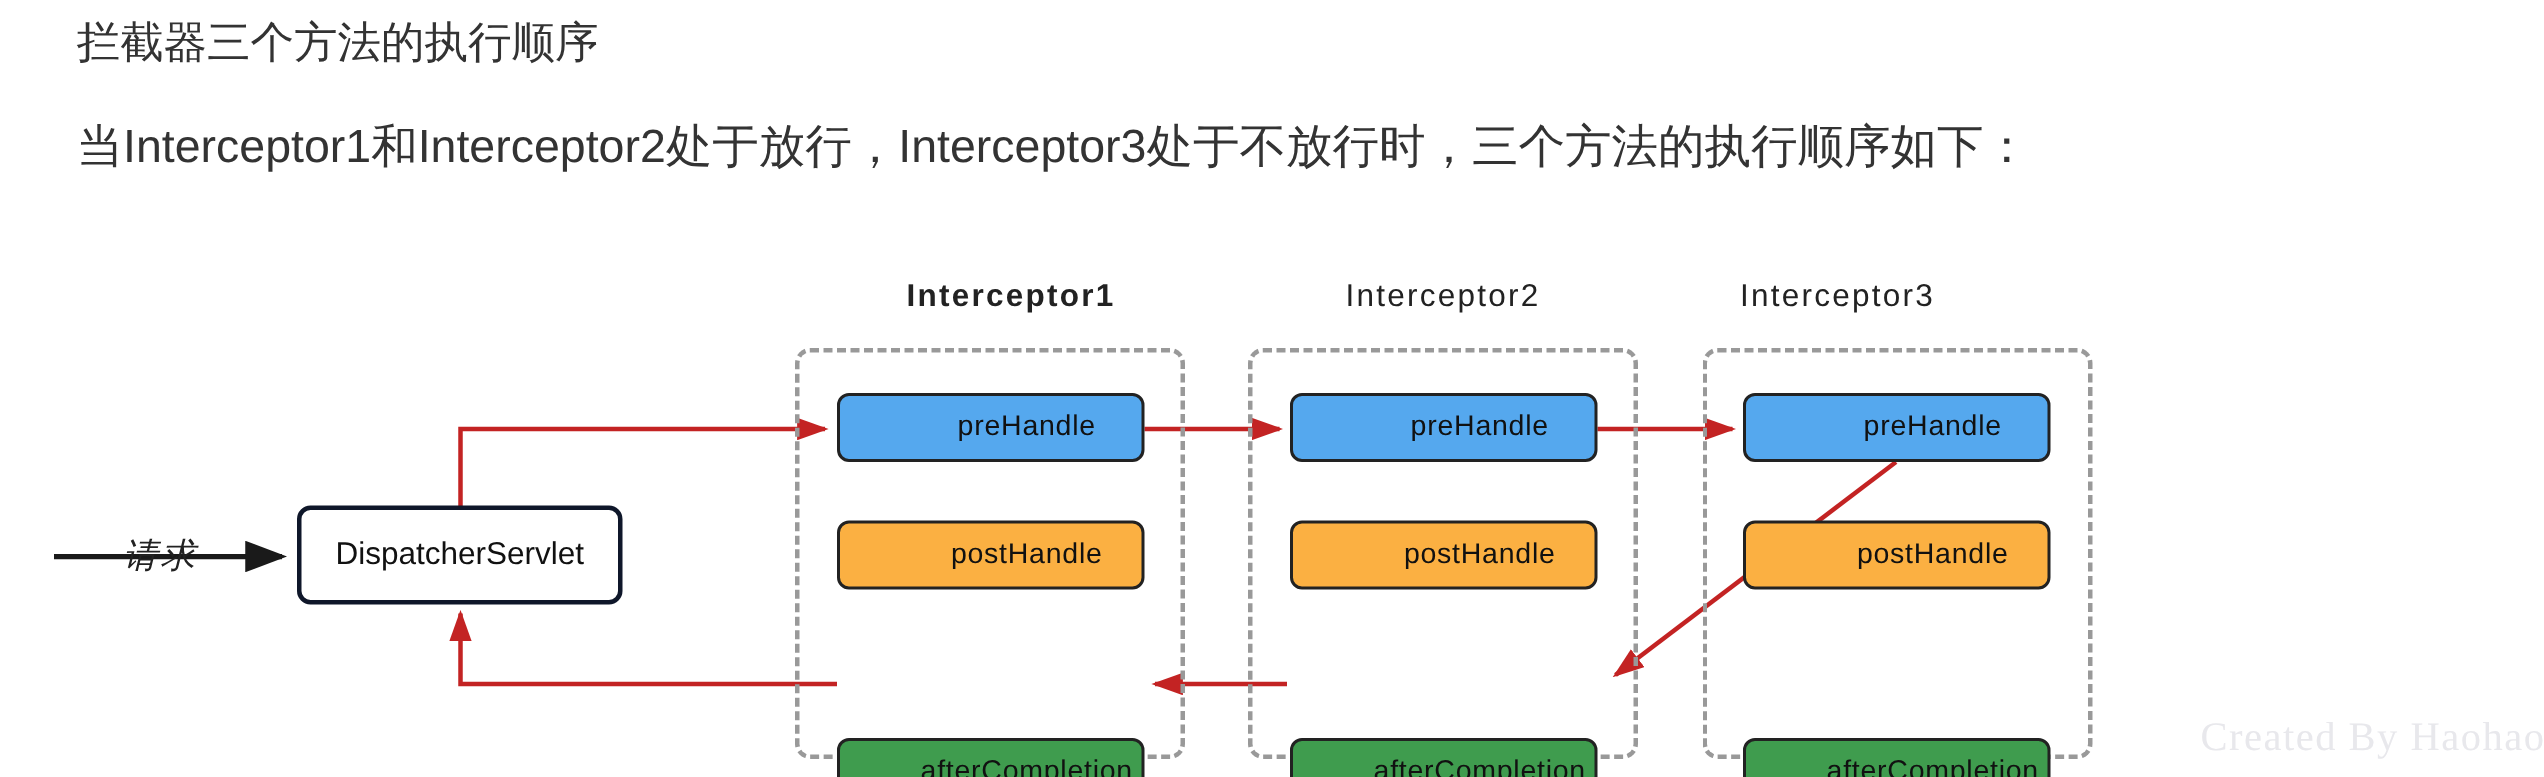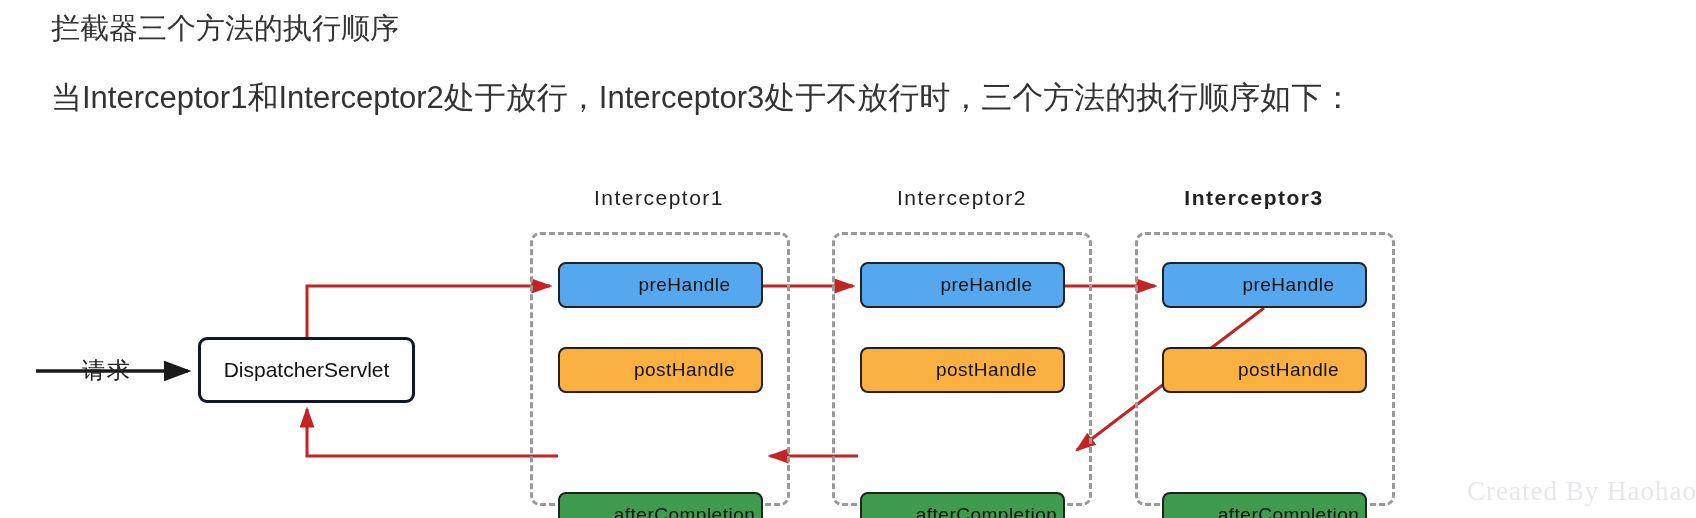--- a/index.html
+++ b/index.html
@@ -75,20 +75,21 @@
     width:207px;height:107px;
     background:var(--handler-fill);
     border:2.5px solid #1a1a1a;border-radius:50%;
     display:flex;align-items:center;justify-content:center;
     font-size:19px;color:var(--text-dark);letter-spacing:0.5px;
   }
   #request-label{
     position:absolute;left:82px;top:355px;
     font-size:23px;color:#222;
     letter-spacing:2px;
+    font-style:italic;
   }
   #watermark{
     position:absolute;left:1467px;top:476px;
     font-family:"Liberation Serif","DejaVu Serif",serif;
     font-size:27px;color:var(--watermark);
     letter-spacing:1px;white-space:nowrap;
   }
   #arrow-layer{position:absolute;left:0;top:0;pointer-events:none;}
   .red-line{stroke:var(--arrow-red);stroke-width:3;fill:none;}
   .black-line{stroke:var(--arrow-black);stroke-width:3.5;fill:none;}
@@ -123,33 +124,33 @@
 
     <line class="red-line" x1="858" y1="456" x2="770" y2="456" marker-end="url(#redArrow)"></line>
 
     <polyline class="red-line" points="558,456 307,456 307,409" marker-end="url(#redArrow)"></polyline>
   </svg>
 
   <div id="request-label">请求</div>
 
   <div id="dispatcher">DispatcherServlet</div>
 
-  <div class="interceptor-label" style="left:529px;">Interceptor1</div>
+  <div class="interceptor-label" style="left:544px;font-weight:bold;">Interceptor1</div>
   <div class="interceptor-box" style="left:530px;"></div>
   <div class="method-box m-pre col1">preHandle</div>
   <div class="method-box m-post col1">postHandle</div>
   <div class="method-box m-after col1">afterCompletion</div>
 
   <div class="interceptor-label" style="left:832px;">Interceptor2</div>
   <div class="interceptor-box" style="left:832px;"></div>
   <div class="method-box m-pre col2">preHandle</div>
   <div class="method-box m-post col2">postHandle</div>
   <div class="method-box m-after col2">afterCompletion</div>
 
-  <div class="interceptor-label" style="left:1124px;font-weight:bold;">Interceptor3</div>
+  <div class="interceptor-label" style="left:1095px;">Interceptor3</div>
   <div class="interceptor-box" style="left:1135px;"></div>
   <div class="method-box m-pre col3">preHandle</div>
   <div class="method-box m-post col3">postHandle</div>
   <div class="method-box m-after col3">afterCompletion</div>
 
 
   <div id="watermark">Created By Haohao</div>
 
 </div>
 

